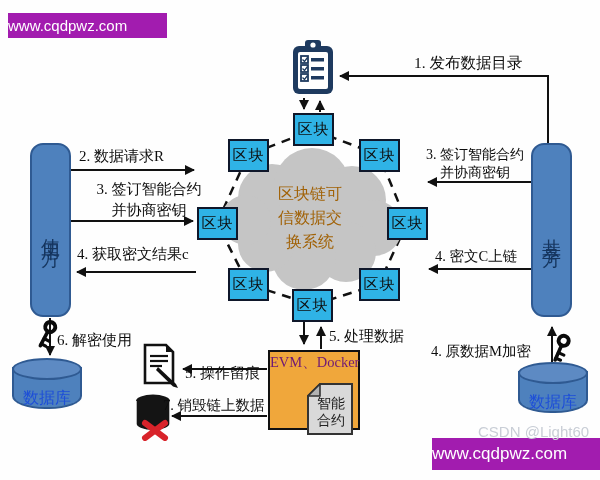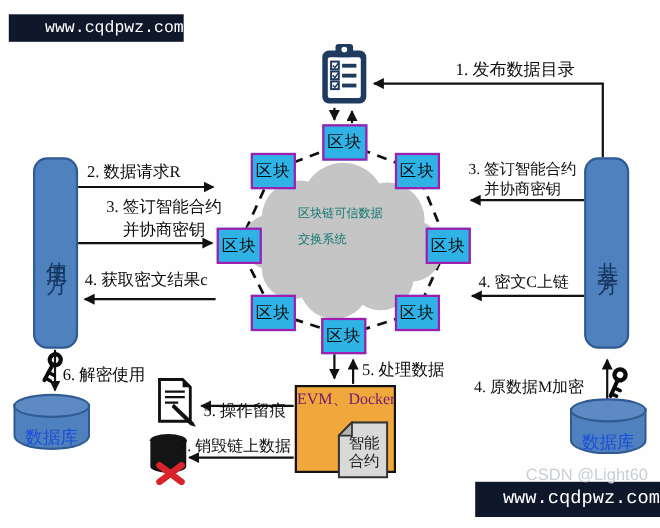--- a/index.html
+++ b/index.html
@@ -2,27 +2,27 @@
 <html><head>
 <meta charset="utf-8">
 <style>
   html,body{margin:0;padding:0;background:#ffffff;}
   #stage{
     position:relative;width:600px;height:480px;background:#fefefe;overflow:hidden;
     font-family:"Liberation Serif","DejaVu Serif",serif;color:#0d0d0d;
   }
   .abs{position:absolute;}
   .banner{
-    background:#0f172a;color:#ffffff;text-align:right;
-    font-family:Liberation Mono, monospace;
+    background:#a21caf;color:#ffffff;text-align:left;
+    font-family:Liberation Sans, sans-serif;
   }
   .lbl{white-space:nowrap;font-size:15px;color:#0d0d0d;}
   .lbl2{text-align:center;color:#0d0d0d;}
   .block{
-    position:absolute;width:37px;height:29px;background:#2fb3e6;border:2px solid #a21caf;
+    position:absolute;width:37px;height:29px;background:#2fb3e6;border:2px solid #0f172a;
     display:flex;align-items:center;justify-content:center;font-size:15px;letter-spacing:1px;text-align:right;
   }
   .actor{
     position:absolute;width:37px;height:170px;background:#4e81bd;border:2.5px solid #2f5a92;
     border-radius:13px;display:flex;align-items:center;justify-content:center;
   }
   .actor span{
     writing-mode:vertical-rl;text-orientation:upright;font-size:19px;color:#15355e;letter-spacing:5px;
   }
   .db{position:absolute;width:70px;height:58px;}
@@ -42,22 +42,22 @@
     position:absolute;left:268px;top:350px;width:88px;height:76px;background:#f0a73b;
     border:2px solid #111;
   }
   .evm-title{margin-top:1px;text-align:center;font-size:14.5px;color:#701a75;white-space:nowrap;}
   .contract{position:absolute;right:5px;bottom:5px;width:46px;height:40px;}
   .contract-label{
     position:absolute;left:8px;top:12px;width:32px;text-align:center;
     font-size:14px;line-height:17px;color:#222;
   }
   .cloud-text{
-    position:absolute;left:271px;top:182px;width:78px;text-align:left;
-    font-size:11px;line-height:24px;color:#0f766e;
+    position:absolute;left:271px;top:182px;width:78px;text-align:center;
+    font-size:16px;line-height:24px;color:#a16207;
   }
   .watermark{
     font-family:"Liberation Sans","DejaVu Sans",sans-serif;font-size:15px;color:#c9ced6;
   }
 </style>
 </head>
 <body>
 
 <div id="stage">
 

